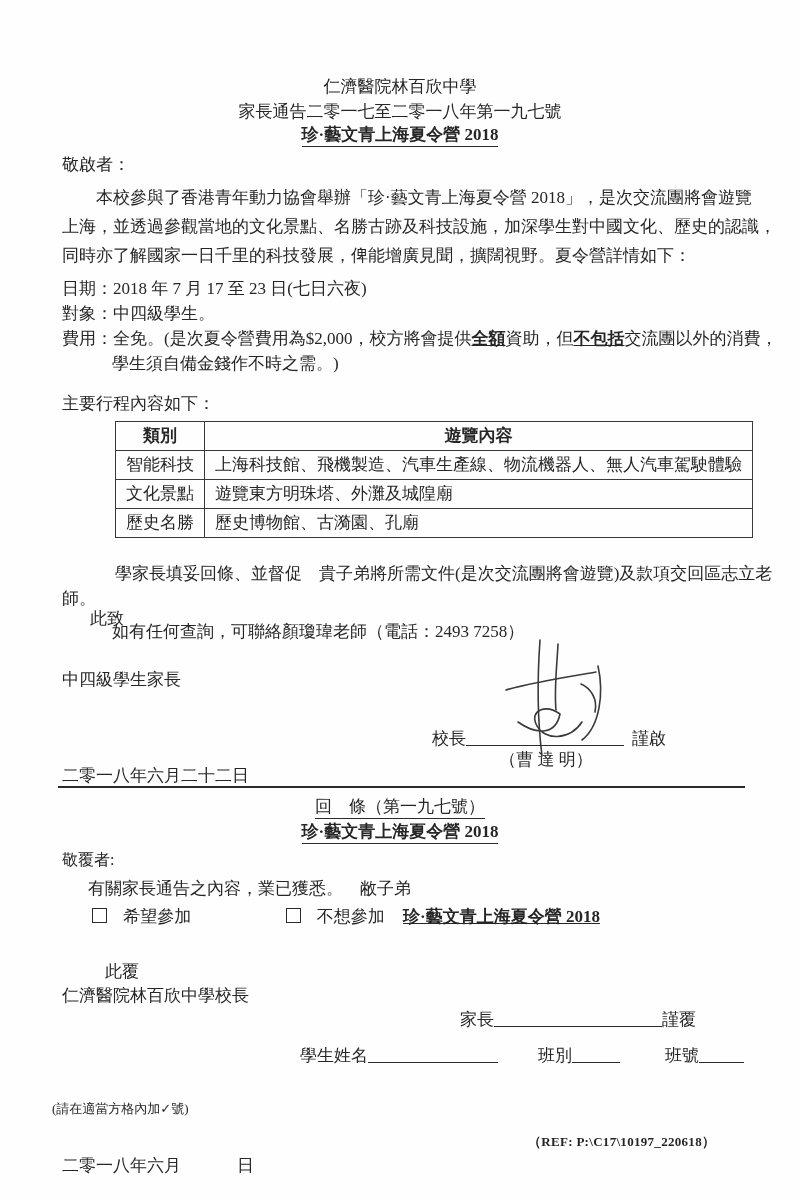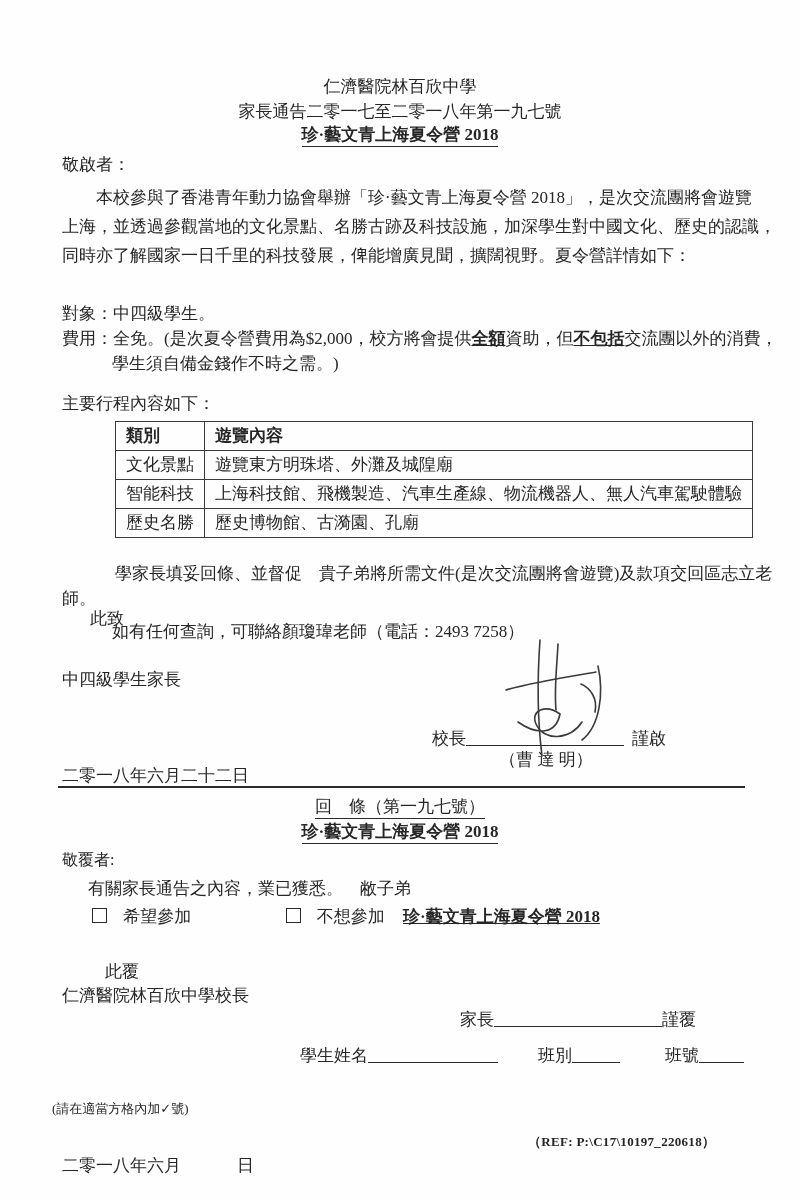--- a/index.html
+++ b/index.html
@@ -17,21 +17,21 @@
   .ul{border-bottom:1.5px solid #2a2a2a;padding-bottom:1px;display:inline-block;line-height:1.25;}
   .ub{font-weight:bold;text-decoration:underline;}
   .blank{display:inline-block;border-bottom:1.2px solid #2a2a2a;height:15px;vertical-align:-2px;}
   table.itinerary{
     border-collapse:collapse;font-size:17px;color:#262626;
   }
   table.itinerary th,table.itinerary td{
     border:1.2px solid #3a3a3a;font-weight:normal;text-align:left;
     padding:2px 10px 3px 10px;height:22px;white-space:nowrap;
   }
-  table.itinerary th{font-weight:bold;}
+  table.itinerary th{font-weight:bold;text-align:center;}
   .checkbox{
     display:inline-block;width:13px;height:13px;border:1.4px solid #2a2a2a;
     vertical-align:-1px;background:#fff;
   }
   .hrline{position:absolute;border-bottom:2px solid #2a2a2a;height:0;}
 </style>
 </head>
 <body>
 
 <div class="page">
@@ -41,41 +41,42 @@
   <div class="abs center" style="top:124px;">
     <span class="ul bold fs17">珍·藝文青上海夏令營 2018</span>
   </div>
 
   <div class="abs fs17" style="top:153px;left:62px;">敬啟者：</div>
 
   <div class="abs fs17" style="top:186px;left:62px;padding-left:34px;">本校參與了香港青年動力協會舉辦「珍·藝文青上海夏令營 2018」，是次交流團將會遊覽</div>
   <div class="abs fs17" style="top:215px;left:62px;">上海，並透過參觀當地的文化景點、名勝古跡及科技設施，加深學生對中國文化、歷史的認識，</div>
   <div class="abs fs17" style="top:244px;left:62px;">同時亦了解國家一日千里的科技發展，俾能增廣見聞，擴闊視野。夏令營詳情如下：</div>
 
+  <div class="abs fs17" style="top:277px;left:62px;">日期：2018 年 7 月 17 至 23 日(七日六夜)</div>
   <div class="abs fs17" style="top:302px;left:62px;">對象：中四級學生。</div>
   <div class="abs fs17" style="top:327px;left:62px;">
     <span>費用：全免。(是次夏令營費用為$2,000，校方將會提供</span><span class="ub">全額</span><span>資助，但</span><span class="ub">不包括</span><span>交流團以外的消費，</span>
   </div>
   <div class="abs fs17" style="top:352px;left:112px;">學生須自備金錢作不時之需。)</div>
 
   <div class="abs fs17" style="top:392px;left:62px;">主要行程內容如下：</div>
 
   <table class="itinerary abs" style="top:421px;left:115px;">
     <tbody>
         <tr>
       <th style="width:66px;">類別</th>
       <th style="width:495px;">遊覽內容</th>
     </tr>
     <tr>
+      <td>智能科技</td>
+      <td>上海科技館、飛機製造、汽車生產線、物流機器人、無人汽車駕駛體驗</td>
+    </tr>
+    <tr>
       <td>文化景點</td>
       <td>遊覽東方明珠塔、外灘及城隍廟</td>
-    </tr>
-    <tr>
-      <td>智能科技</td>
-      <td>上海科技館、飛機製造、汽車生產線、物流機器人、無人汽車駕駛體驗</td>
     </tr>
     <tr>
       <td>歷史名勝</td>
       <td>歷史博物館、古漪園、孔廟</td>
     </tr>
   </tbody>
     </table>
 
   <div class="abs fs17" style="top:562px;left:115px;">學家長填妥回條、並督促　貴子弟將所需文件(是次交流團將會遊覽)及款項交回區志立老</div>
   <div class="abs fs17" style="top:587px;left:62px;">師。</div>

